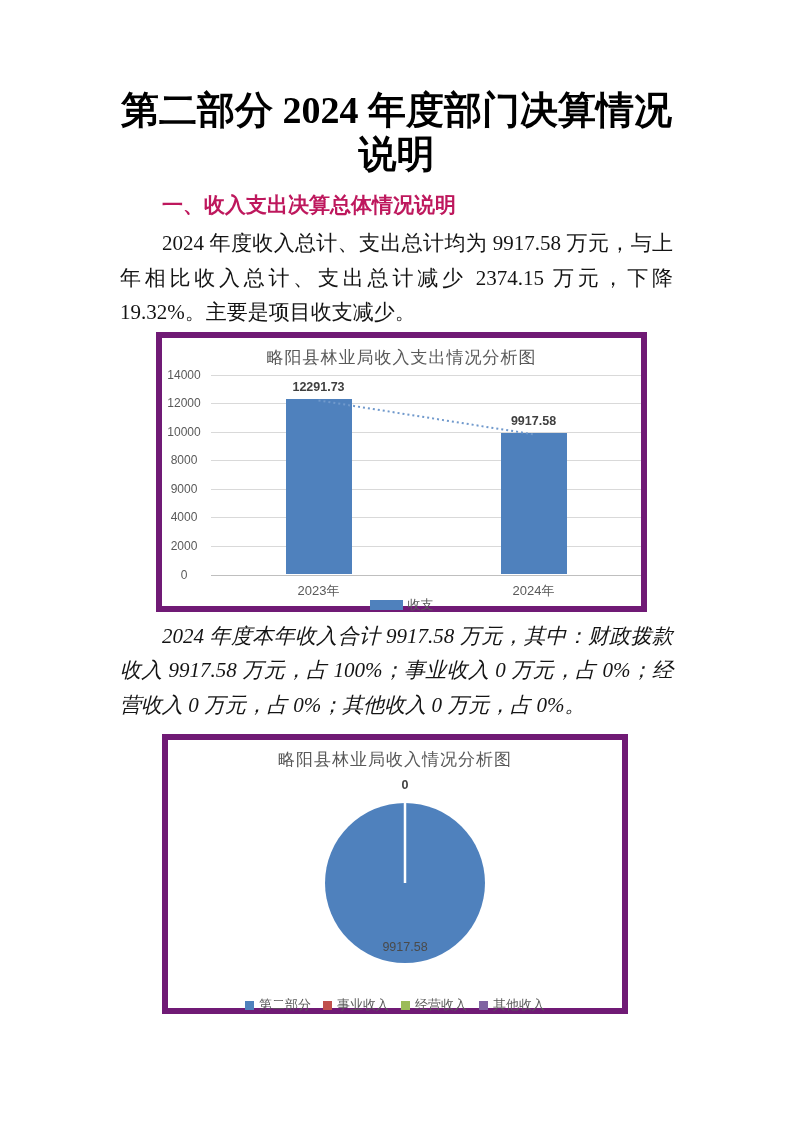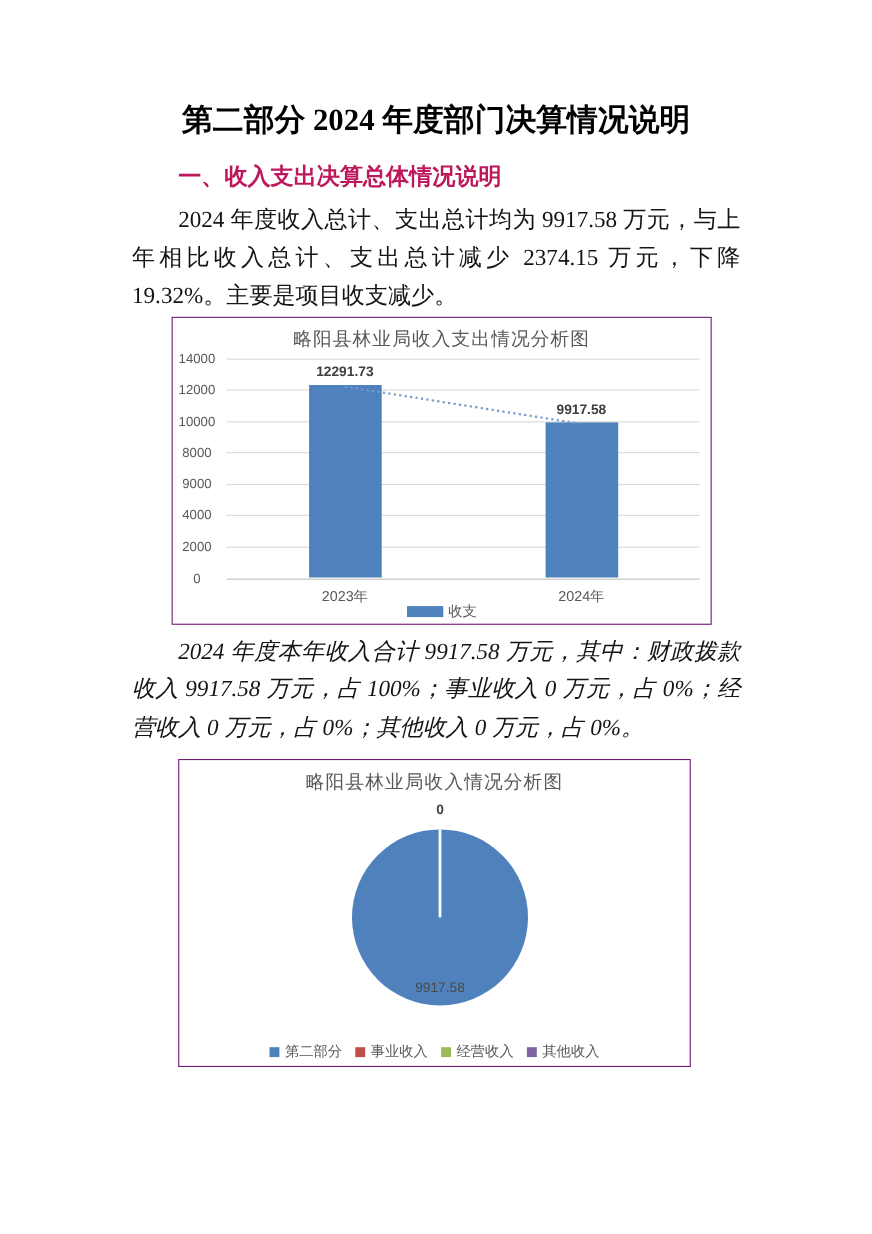--- a/index.html
+++ b/index.html
@@ -8,40 +8,40 @@
     background:#ffffff;
     font-family:"Liberation Serif","DejaVu Serif",serif;
     color:#141414;
     position:relative;
     overflow:hidden;
   }
   .doc { padding:0 120px; }
 
   .doc-title {
     margin:88px 0 0 0;
-    font-size:28px; line-height:44px;
+    font-size:38px; line-height:44px;
     font-weight:bold; text-align:center;
     color:#000;
   }
   .sec-heading {
     font-family:"Liberation Sans","DejaVu Sans",sans-serif;
     font-weight:bold; font-size:21px; line-height:30px;
     margin:14px 0 0 0; padding-left:42px; color:#be185d;
   }
   .sec-heading.second { margin-top:28px; }
   .body-para {
     font-size:21px; line-height:34.5px;
     text-align:justify; text-indent:42px;
     margin:6px 0 0 0;
   }
   .body-para.second { margin-top:7px;font-style:italic; }
 
   .chart-frame {
     position:relative; box-sizing:border-box;
-    border:1px solid #701a75; background:#fff;
+    border:6px solid #701a75; background:#fff;
   }
   #bar-chart { width:491px; height:280px; margin:2px 0 0 36px; }
   #pie-chart { width:466px; height:280px; margin:12px 0 0 42px; }
 
   .chart-title {
     position:absolute; top:8px; left:0; right:0;
     text-align:center;
     font-family:"Liberation Sans","DejaVu Sans",sans-serif;
     font-size:17px; color:#595959; letter-spacing:1px;
   }

